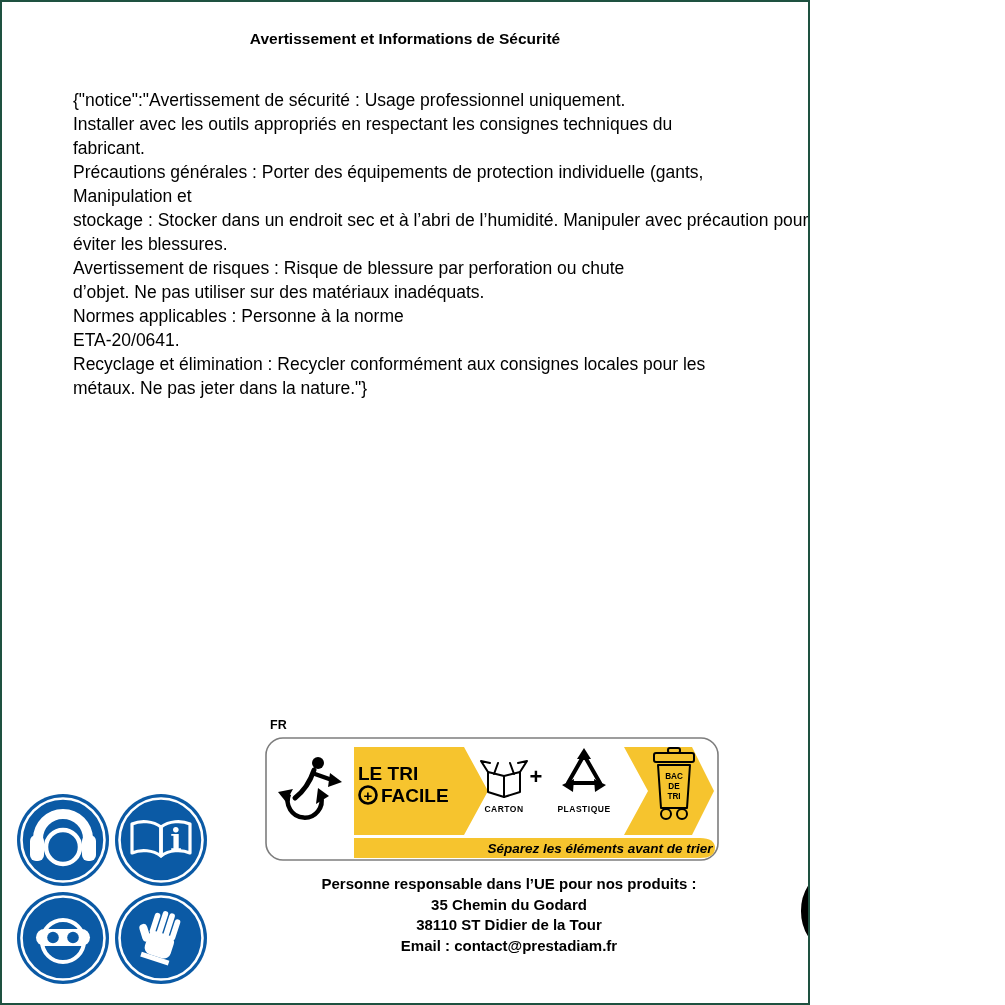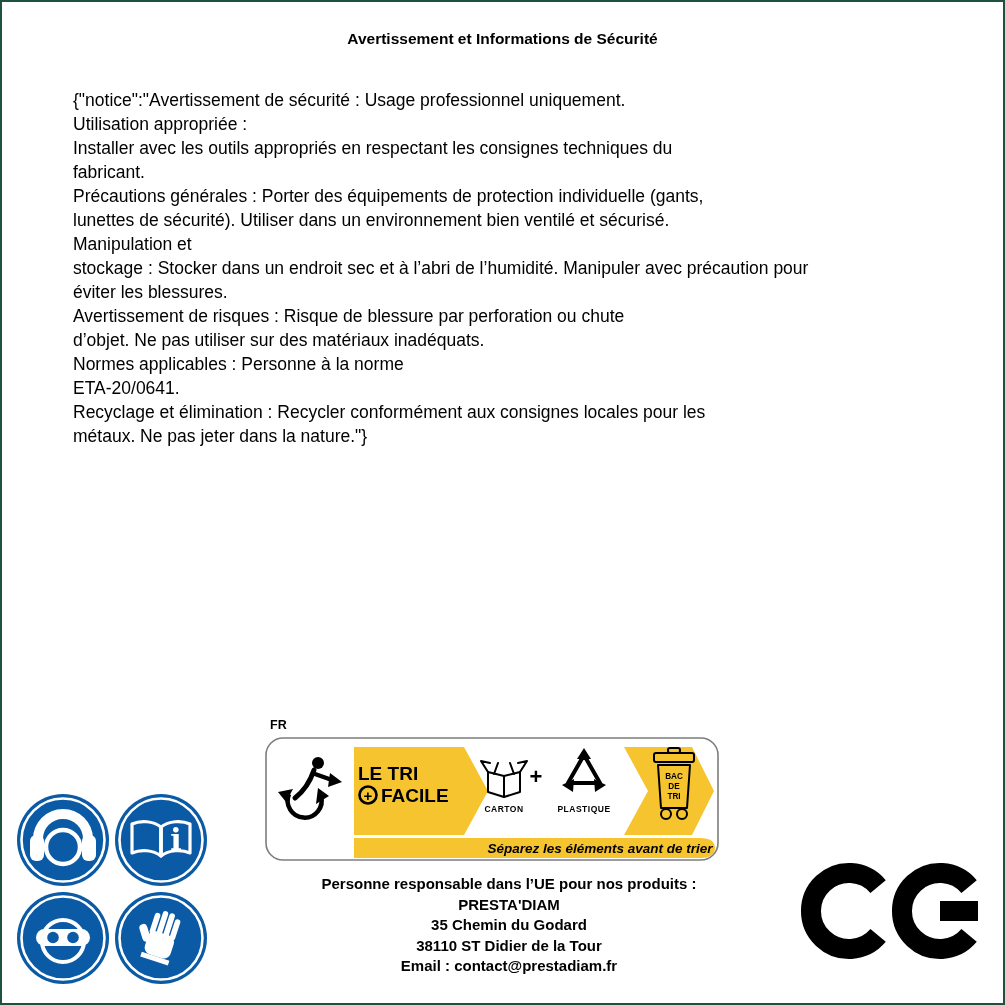--- a/index.html
+++ b/index.html
@@ -3,21 +3,21 @@
 <meta charset="utf-8">
 <style>
   :root{
     --border:#1e5140;
     --safety-blue:#0b5aa5;
     --triman-yellow:#f6c42e;
     --ink:#000000;
   }
   html,body{margin:0;padding:0;background:#fff;}
   .page{
-    position:relative;width:1005px;height:1005px;box-sizing:border-box;
+    position:relative;width:810px;height:1005px;box-sizing:border-box;
     background:#fff;border:2px solid var(--border);overflow:hidden;
     font-family:"Liberation Sans",sans-serif;color:var(--ink);
   }
   .title{position:absolute;top:28px;left:0;width:100%;text-align:center;
     font-weight:bold;font-size:15.5px;}
   .notice{position:absolute;left:71px;top:86px;font-size:17.5px;line-height:24px;
     white-space:nowrap;}
   .safety-icons{position:absolute;left:12px;top:789px;width:198px;height:198px;}
   .sicon{position:absolute;width:94px;height:94px;}
   .sicon.p1{left:2px;top:2px;}  .sicon.p2{left:100px;top:2px;}
@@ -33,25 +33,23 @@
 </style>
 </head>
 <body>
 
 <div class="page">
 
   <div class="title">Avertissement et Informations de Sécurité</div>
 
   <div class="notice">
       <div>{"notice":"Avertissement de sécurité : Usage professionnel uniquement.</div>
-      <div>Utilisation appropriée :</div>
       <div>Installer avec les outils appropriés en respectant les consignes techniques du</div>
       <div>fabricant.</div>
       <div>Précautions générales : Porter des équipements de protection individuelle (gants,</div>
-      <div>lunettes de sécurité). Utiliser dans un environnement bien ventilé et sécurisé.</div>
       <div>Manipulation et</div>
       <div>stockage : Stocker dans un endroit sec et à l’abri de l’humidité. Manipuler avec précaution pour</div>
       <div>éviter les blessures.</div>
       <div>Avertissement de risques : Risque de blessure par perforation ou chute</div>
       <div>d’objet. Ne pas utiliser sur des matériaux inadéquats.</div>
       <div>Normes applicables : Personne à la norme</div>
       <div>ETA-20/0641.</div>
       <div>Recyclage et élimination : Recycler conformément aux consignes locales pour les</div>
       <div>métaux. Ne pas jeter dans la nature."}</div>
     </div>
@@ -151,21 +149,20 @@
       <text x="412" y="43" font-size="8.2" font-weight="bold" text-anchor="middle">BAC</text>
       <text x="412" y="53" font-size="8.2" font-weight="bold" text-anchor="middle">DE</text>
       <text x="412" y="63" font-size="8.2" font-weight="bold" text-anchor="middle">TRI</text>
 
       <text x="338" y="116.5" font-size="13.5" font-style="italic" font-weight="bold" text-anchor="middle">Séparez les éléments avant de trier</text>
     </svg>
   </div>
 
   <div class="responsible">
     <div>Personne responsable dans l’UE pour nos produits :</div>
-    <div>PRESTA'DIAM</div>
     <div>35 Chemin du Godard</div>
     <div>38110 ST Didier de la Tour</div>
     <div>Email : contact@prestadiam.fr</div>
   </div>
 
   <svg class="ce" width="190" height="114" viewBox="0 0 190 114">
     <title>CE</title>
     <path d="M78.1,34.6 A38,38 0 1 0 78.1,83.4" fill="none" stroke="#000" stroke-width="20"></path>
     <path d="M169.1,34.6 A38,38 0 1 0 169.1,83.4" fill="none" stroke="#000" stroke-width="20"></path>
     <path d="M140,59 L178,59" stroke="#000" stroke-width="20"></path>

